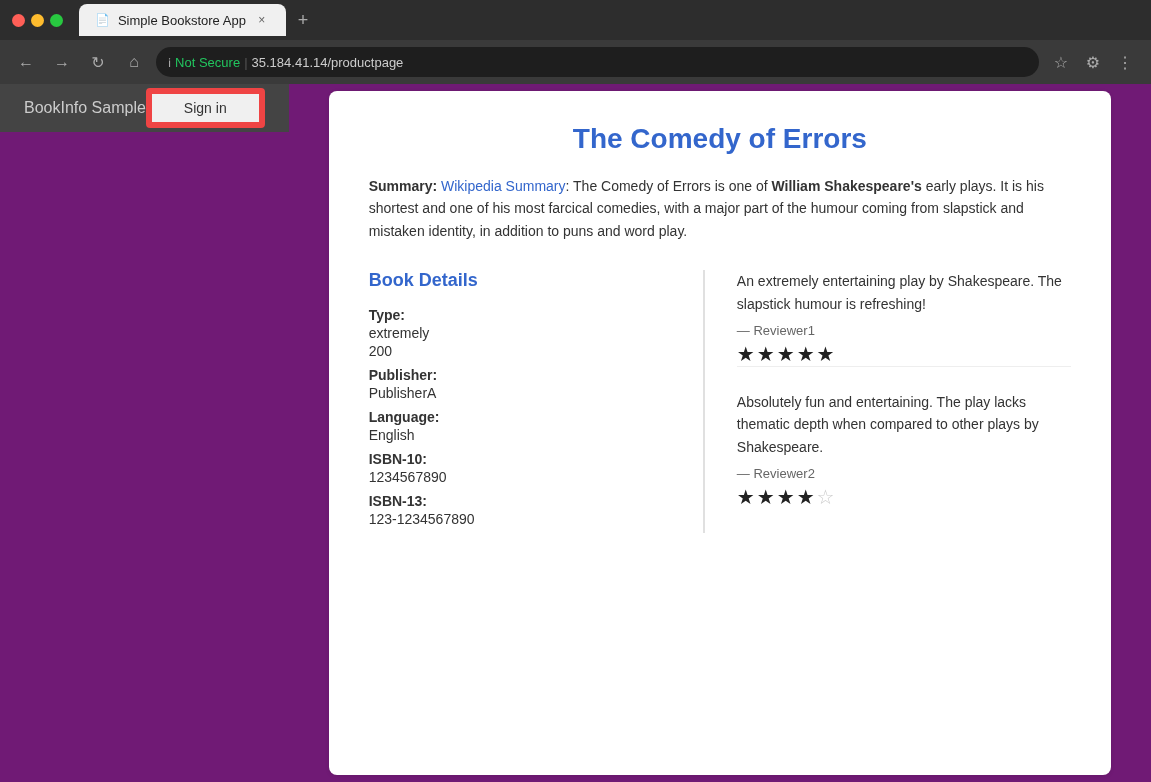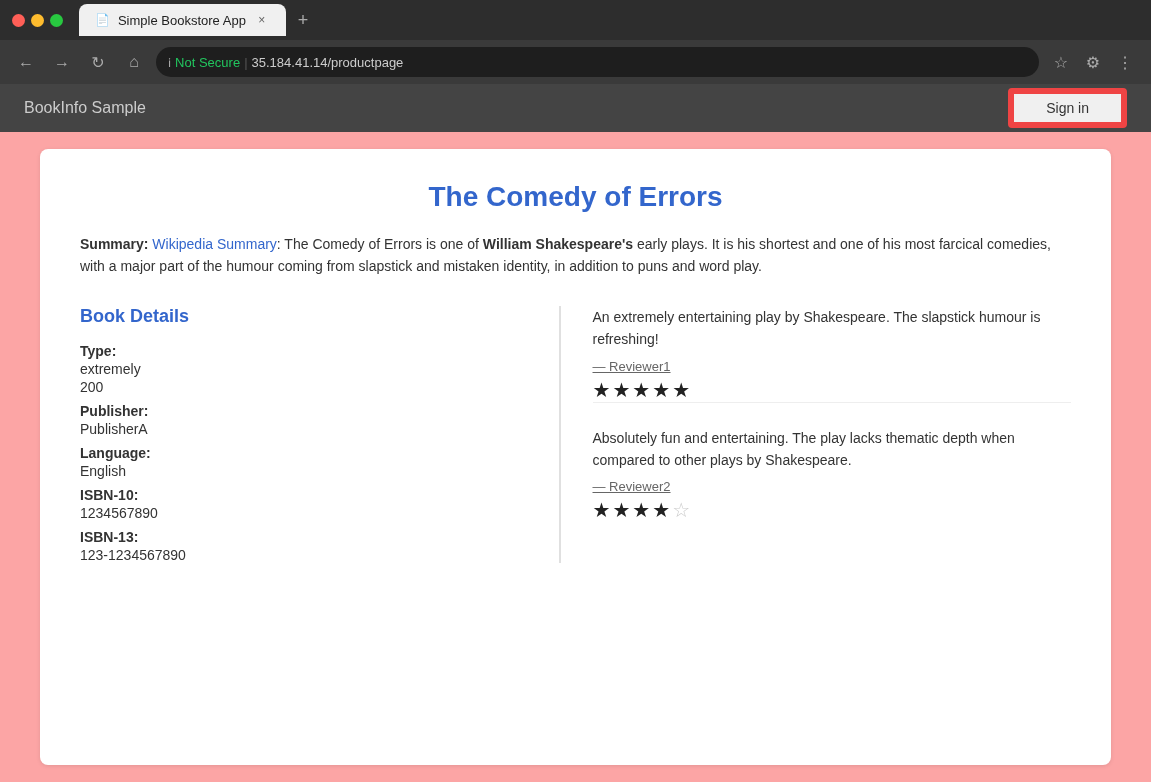--- a/index.html
+++ b/index.html
@@ -28,48 +28,48 @@
     .address-input { flex: 1; background: #1e1e1e; border: none; border-radius: 20px; padding: 6px 12px; color: #ccc; font-size: 13px; display: flex; align-items: center; gap: 6px; height: 30px; }
     .security-info { display: flex; align-items: center; gap: 4px; }
     .lock-icon { font-size: 12px; color: #aaa; }
     .not-secure { color: #22c55e; font-size: 13px; }
     .separator { color: #555; }
     .url-text { color: #ccc; font-size: 13px; }
     .toolbar-icons { display: flex; gap: 4px; align-items: center; }
     .toolbar-icon-btn { background: none; border: none; color: #aaa; cursor: pointer; font-size: 16px; padding: 4px; display: flex; align-items: center; justify-content: center; width: 28px; height: 28px; border-radius: 4px; }
 
     
-    .app-frame { flex: 1; background: #fca5a5; display: flex; flex-direction: column; }
+    .app-frame { flex: 1; background: #701a75; display: flex; }
 
     .app-header { background: #444; height: 48px; display: flex; align-items: center; padding: 0 24px; justify-content: space-between; }
     .app-title { color: #ccc; font-size: 16px; }
     .sign-in-btn { background: #f0f0f0; border: 6px solid #ef4444; border-radius: 4px; padding: 6px 32px; font-size: 14px; cursor: pointer; color: #333; }
 
-    .page-content { flex: 1; background: white; margin: 17px 40px; border-radius: 8px; padding: 32px 40px; overflow-y: auto; box-shadow: 0 1px 4px rgba(0,0,0,0.1); }
+    .page-content { flex: 1; background: white; margin: 7px 40px; border-radius: 8px; padding: 32px 40px; overflow-y: auto; box-shadow: 0 1px 4px rgba(0,0,0,0.1); }
 
     .book-title { text-align: center; color: #3366cc; font-size: 28px; font-weight: bold; margin-bottom: 20px; }
 
     .summary { font-size: 14px; color: #333; line-height: 1.6; margin-bottom: 28px; }
     .summary-label { font-weight: bold; color: #333; }
     .summary-link { color: #3366cc; text-decoration: none; }
 
     .content-columns { display: flex; gap: 0; }
 
     .book-details-col { flex: 1; border-right: 2px solid #e0e0e0; }
     .book-reviews-col { flex: 1; padding-left: 32px; }
 
     .section-title { color: #3366cc; font-size: 18px; font-weight: bold; margin-bottom: 16px; }
 
     .detail-label { font-weight: bold; font-size: 14px; color: #333; margin-top: 8px; }
     .detail-value { font-size: 14px; color: #333; margin-top: 2px; }
 
     .review-item { margin-bottom: 24px; padding-bottom: 0; border-bottom: 1px solid #eee; }
     .review-item:last-child { border-bottom: none; }
     .review-text { font-size: 14px; color: #333; line-height: 1.6; margin-bottom: 8px; }
-    .reviewer-name { font-size: 13px; color: #666; margin-bottom: 4px; text-decoration: underline; }
+    .reviewer-name { font-size: 13px; color: #666; margin-bottom: 4px; }
     .stars { font-size: 20px; letter-spacing: 2px; color: #222; }
     .star-empty { color: #ccc; }
   </style>
 </head>
 <body>
 
 <div class="browser-window">
 
   <div class="title-bar">
     <div class="traffic-lights">

